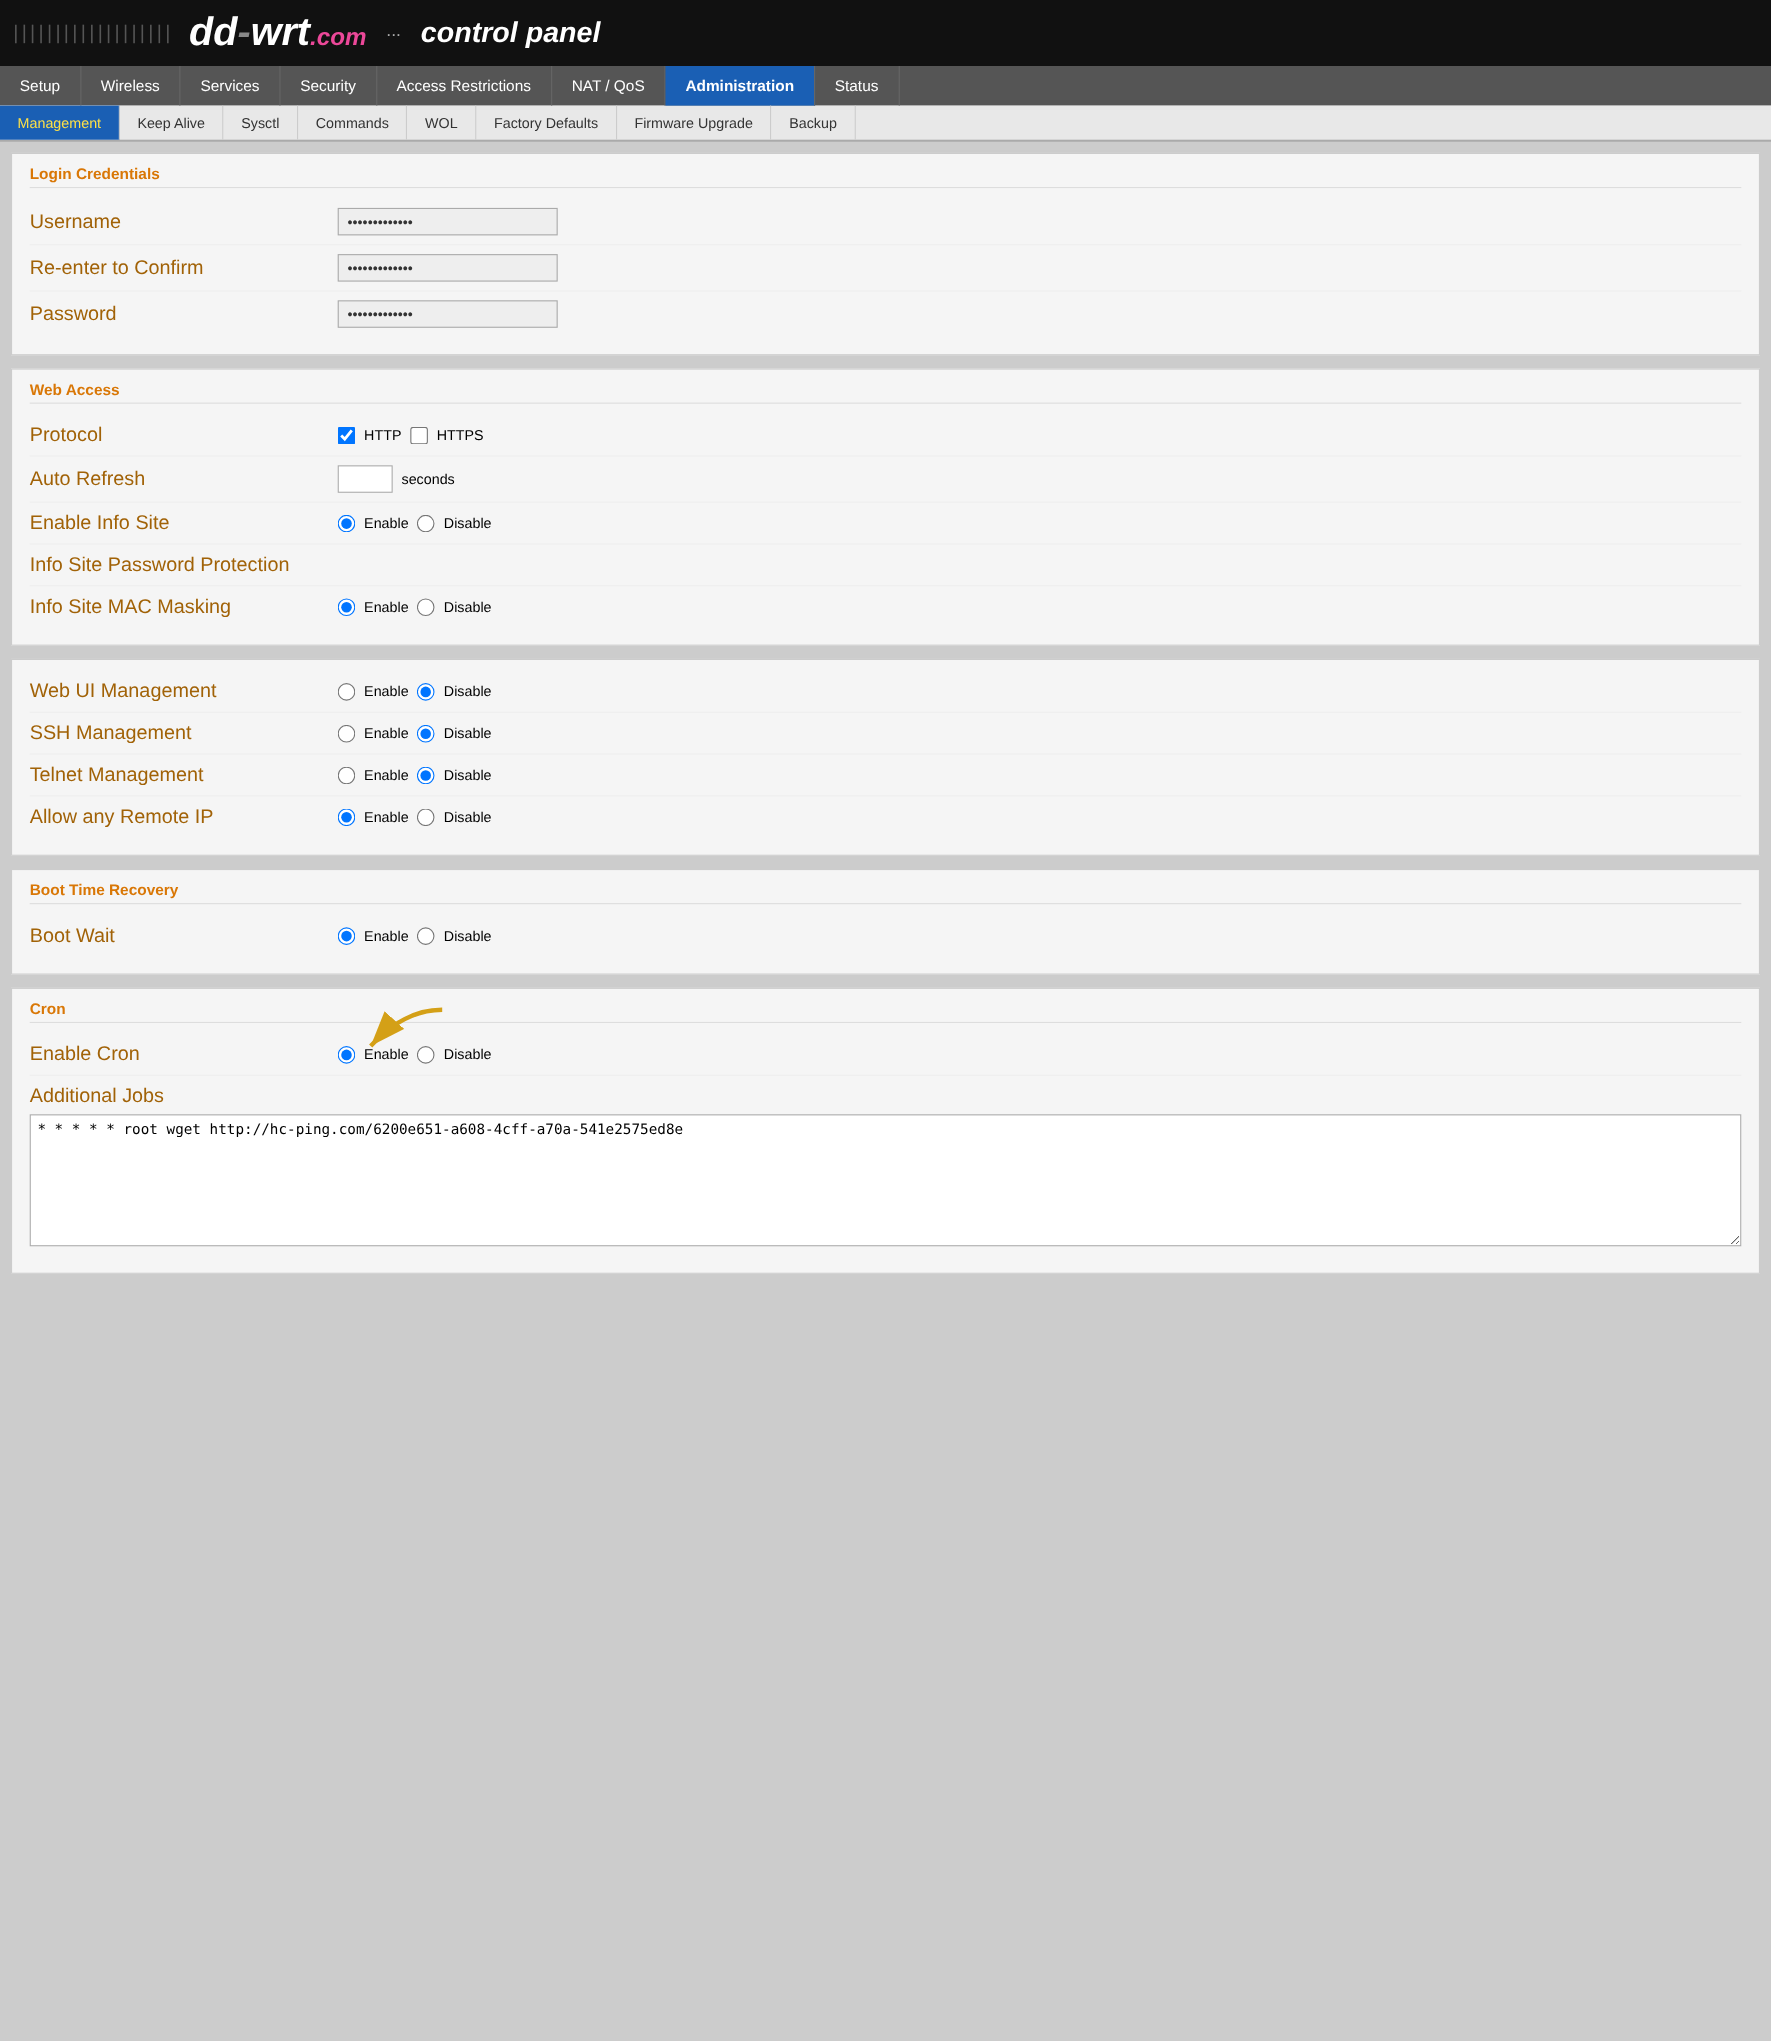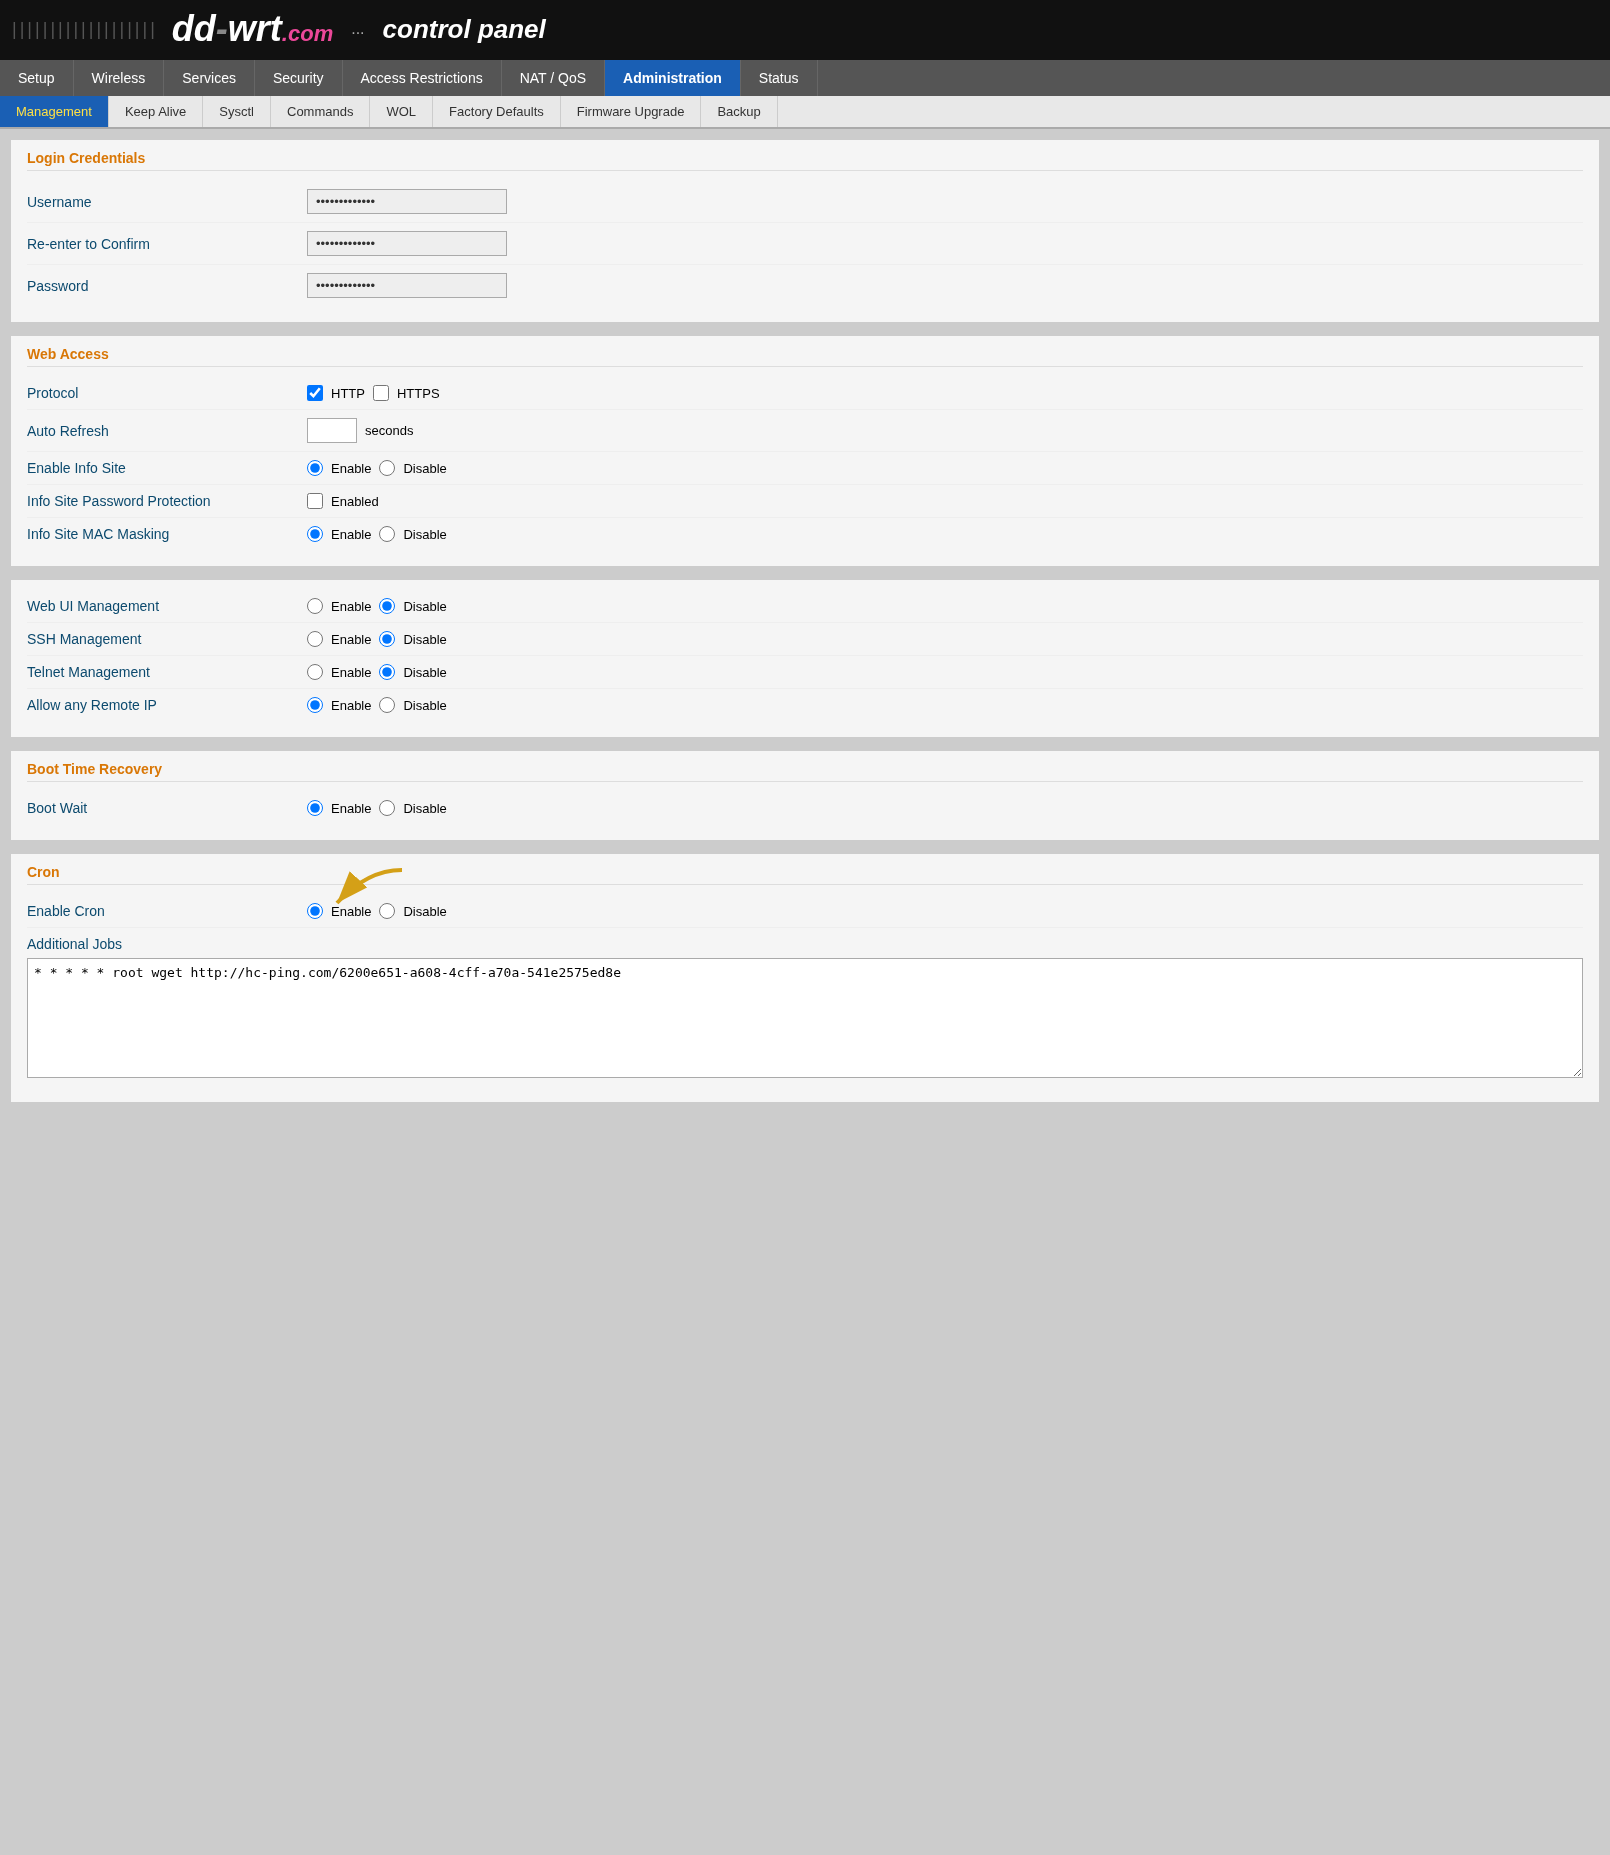--- a/index.html
+++ b/index.html
@@ -92,22 +92,22 @@
     .form-row {
       display: flex;
       align-items: center;
       padding: 8px 0;
       border-bottom: 1px solid #eee;
     }
     .form-row:last-child { border-bottom: none; }
     .form-label {
       width: 280px;
       min-width: 280px;
-      color: #0c4a6e;
-      font-size: 14px;
+      color: #a16207;
+      font-size: 18px;
     }
     .form-control {
       display: flex;
       align-items: center;
       gap: 8px;
       flex: 1;
     }
 
     
     input[type="password"] {
@@ -258,24 +258,20 @@
       <div class="form-control">
         <input type="radio" id="info-site-enable" name="info-site" checked="" style="">
         <label for="info-site-enable">Enable</label>
         <input type="radio" id="info-site-disable" name="info-site" style="">
         <label for="info-site-disable">Disable</label>
       </div>
     </div>
 
     <div class="form-row">
       <div class="form-label">Info Site Password Protection</div>
-      <div class="form-control">
-        <input type="checkbox" id="info-pwd-check" style="">
-        <label for="info-pwd-check">Enabled</label>
-      </div>
     </div>
 
     <div class="form-row">
       <div class="form-label">Info Site MAC Masking</div>
       <div class="form-control">
         <input type="radio" id="mac-enable" name="mac-masking" checked="" style="">
         <label for="mac-enable">Enable</label>
         <input type="radio" id="mac-disable" name="mac-masking" style="">
         <label for="mac-disable">Disable</label>
       </div>

